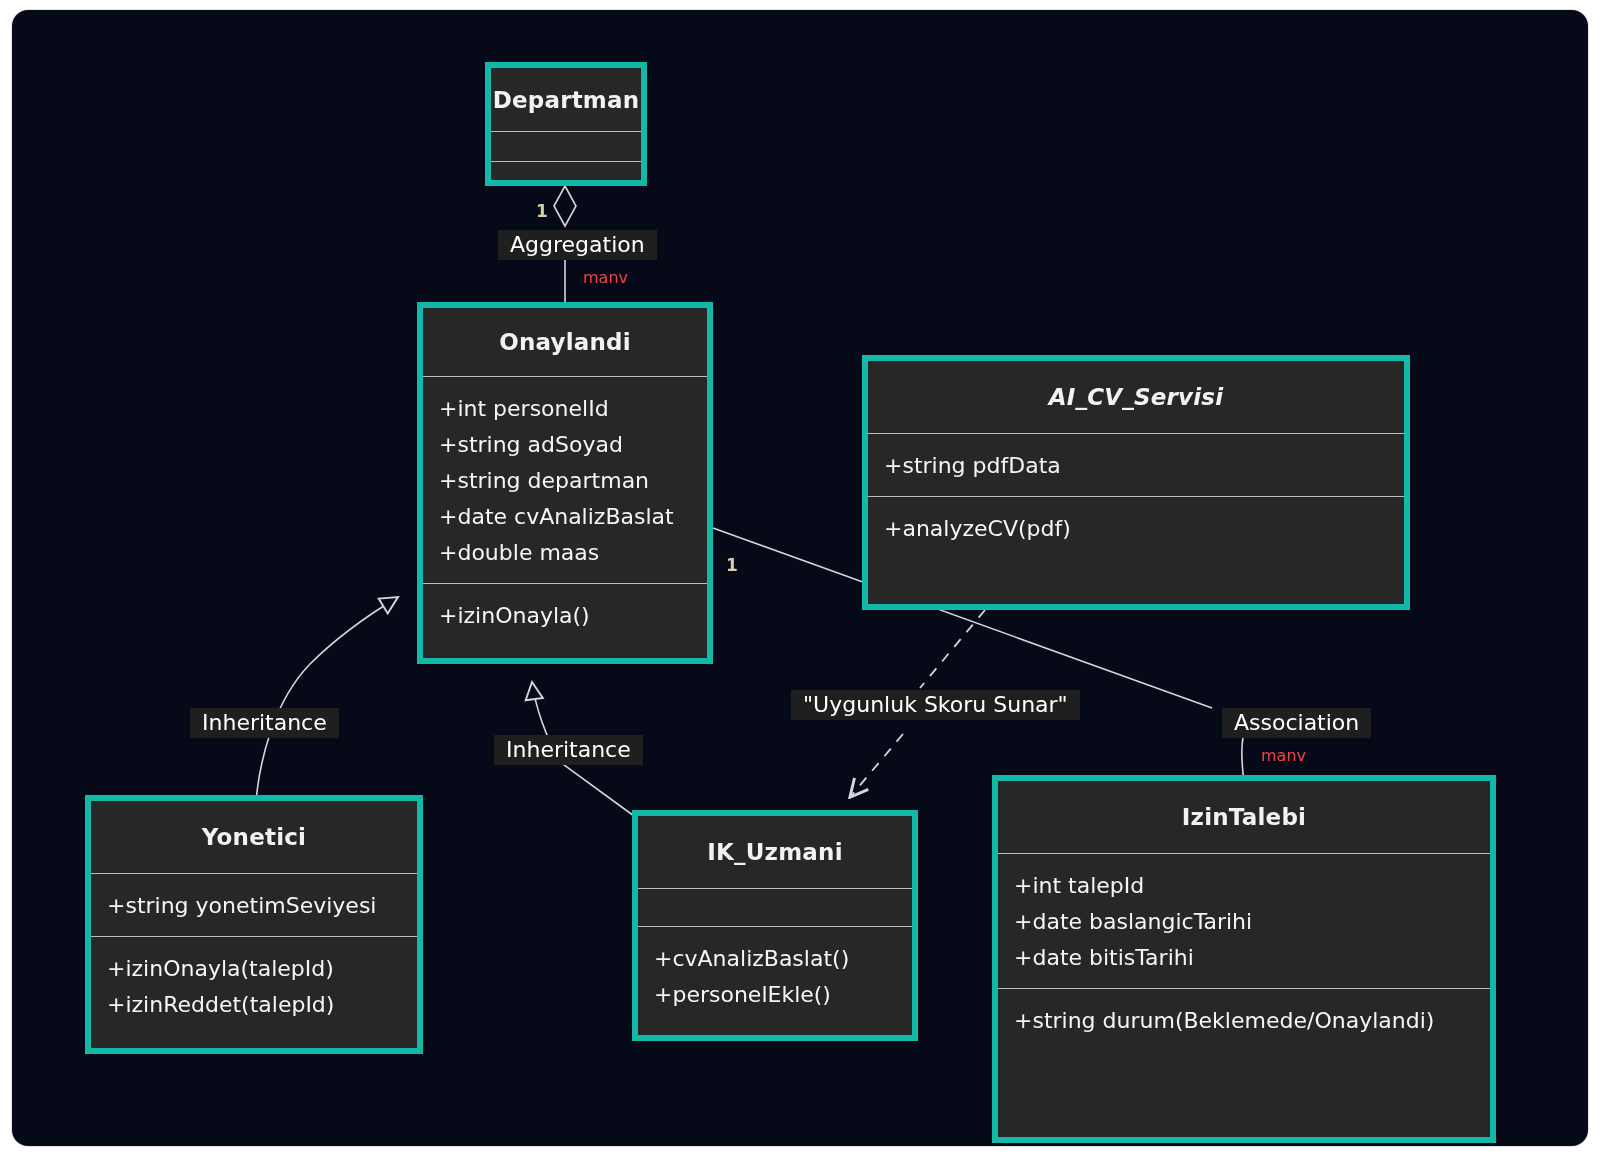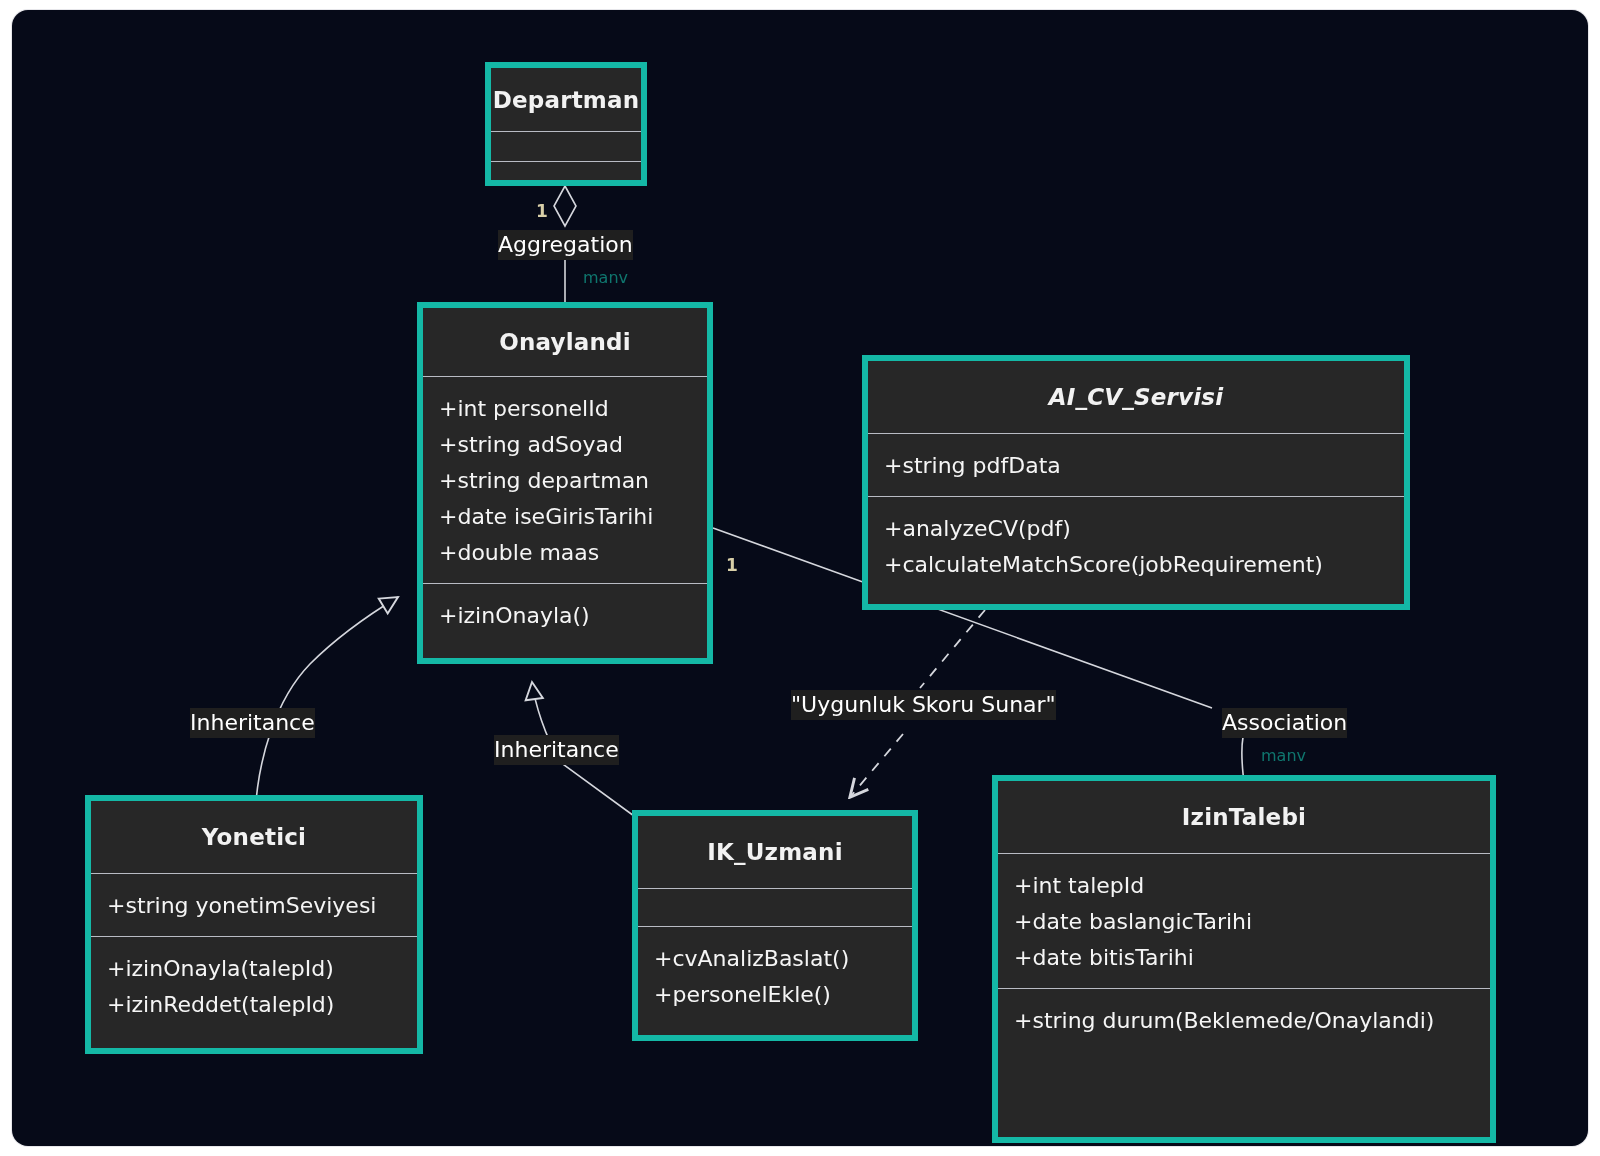--- a/index.html
+++ b/index.html
@@ -63,27 +63,27 @@
     font-size: 22px;
     line-height: 36px;
     white-space: nowrap;
     color: #f5f5f5;
   }
   .edge-label {
     position: absolute;
     background: #1f1f1f;
     color: #ffffff;
     font-size: 22px;
-    padding: 2px 0;
+    padding: 2px 12px;
     white-space: nowrap;
     line-height: 26px;
   }
   .mult-label {
     position: absolute;
-    color: #0f766e;
+    color: #ef4444;
     font-size: 16px;
     white-space: nowrap;
     line-height: 18px;
   }
   .mult-gold {
     color: #d8cfa8;
     font-weight: bold;
     font-size: 17px;
   }
 </style>
@@ -135,39 +135,38 @@
     <div class="uml-compartment" style="height:29px; padding:0;"></div>
   </div>
 
   <div class="uml-class" style="left:417px; top:302px; width:296px; height:362px;">
     <div class="uml-title" style="height:68px;">Onaylandi</div>
     <div class="uml-sep"></div>
     <div class="uml-compartment">
       <div class="uml-row">+int personelId</div>
       <div class="uml-row">+string adSoyad</div>
       <div class="uml-row">+string departman</div>
-      <div class="uml-row">+date iseGirisTarihi</div>
+      <div class="uml-row">+date cvAnalizBaslat</div>
       <div class="uml-row">+double maas</div>
     </div>
     <div class="uml-sep"></div>
     <div class="uml-compartment">
       <div class="uml-row">+izinOnayla()</div>
     </div>
   </div>
 
   <div class="uml-class" style="left:862px; top:355px; width:548px; height:255px;">
     <div class="uml-title" style="height:72px;font-style:italic;">AI_CV_Servisi</div>
     <div class="uml-sep"></div>
     <div class="uml-compartment">
       <div class="uml-row">+string pdfData</div>
     </div>
     <div class="uml-sep"></div>
     <div class="uml-compartment">
       <div class="uml-row">+analyzeCV(pdf)</div>
-      <div class="uml-row">+calculateMatchScore(jobRequirement)</div>
     </div>
   </div>
 
   <div class="uml-class" style="left:85px; top:795px; width:338px; height:259px;">
     <div class="uml-title" style="height:72px;">Yonetici</div>
     <div class="uml-sep"></div>
     <div class="uml-compartment">
       <div class="uml-row">+string yonetimSeviyesi</div>
     </div>
     <div class="uml-sep"></div>

